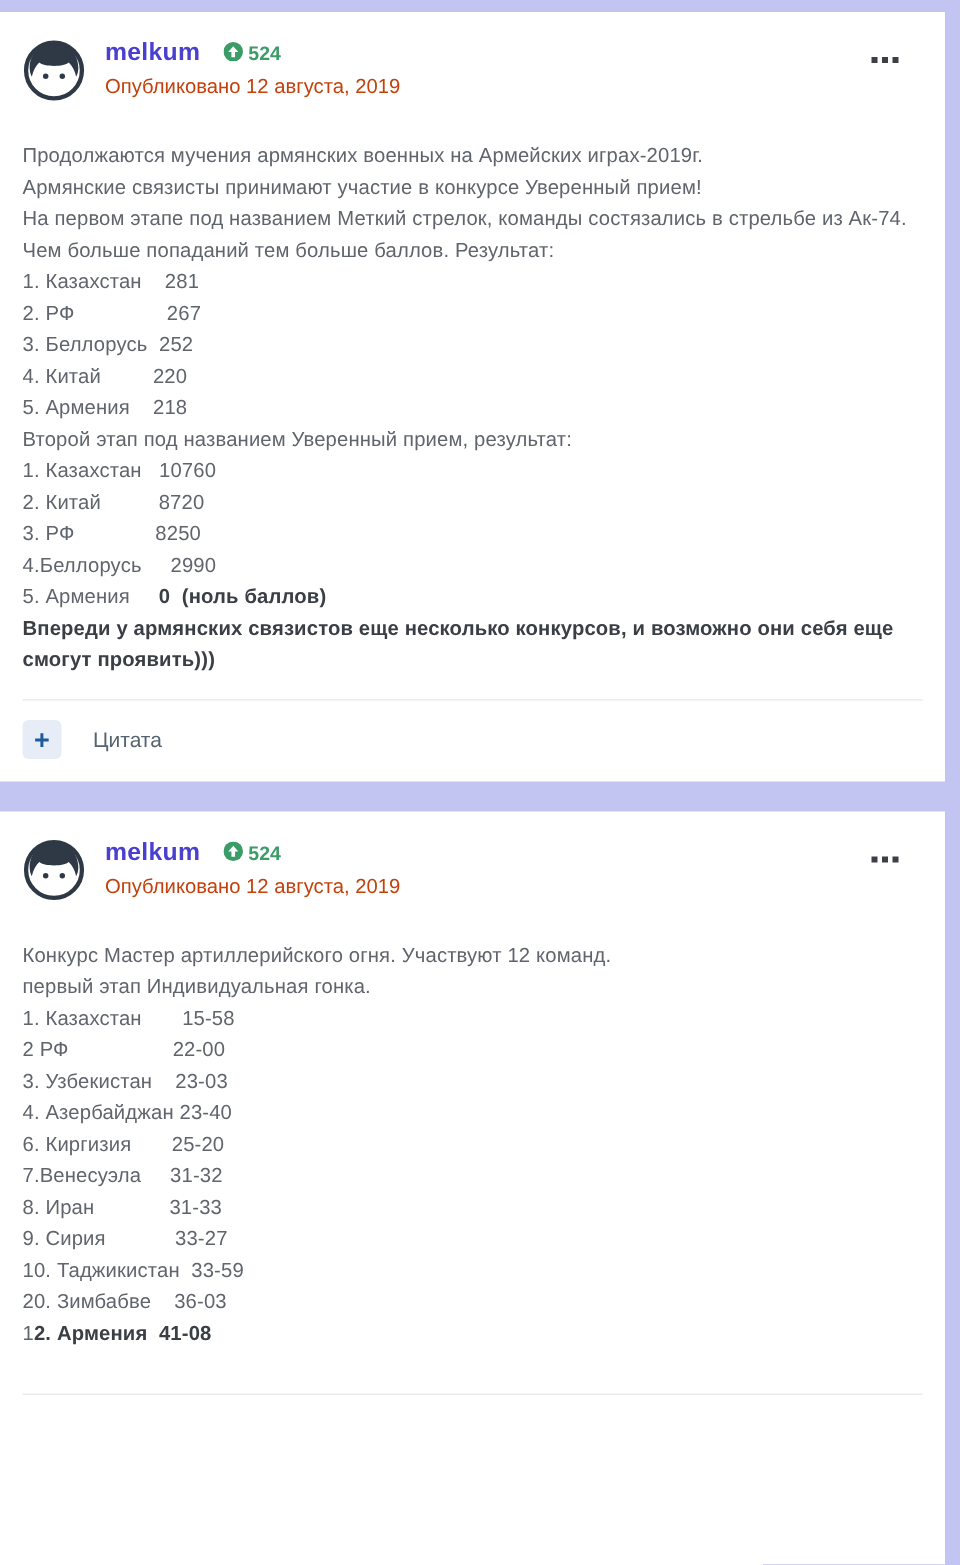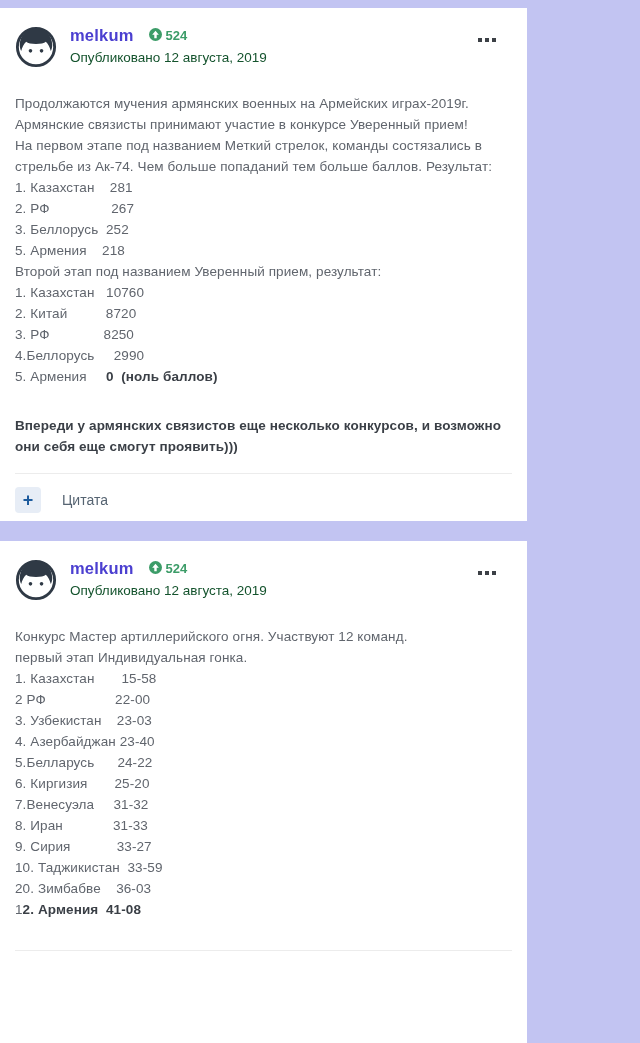--- a/index.html
+++ b/index.html
@@ -4,54 +4,54 @@
 <style>
   html,body{margin:0;padding:0;}
   body{
     width:640px;height:1043px;overflow:hidden;
     background:#c2c4f2;
     font-family:"Liberation Sans","DejaVu Sans",sans-serif;
     -webkit-font-smoothing:antialiased;
   }
   .page{padding-top:8px;}
   .post{
-    width:527px;background:#ffffff;box-sizing:border-box;
+    width:630px;background:#ffffff;box-sizing:border-box;
     padding:18px 15px 0 15px;overflow:hidden;
   }
   .post.first{height:513px;margin-bottom:20px;}
   .post.second{height:502px;}
 
   
   .post-header{display:flex;align-items:flex-start;margin-bottom:25px;}
   .avatar{width:42px;height:42px;flex:none;margin-right:13px;cursor:pointer;}
   .head-text{display:flex;flex-direction:column;}
   .name-row{display:flex;align-items:center;}
   .username{
     color:#4b3fd0;font-weight:bold;font-size:16.5px;
     text-decoration:none;cursor:pointer;letter-spacing:.2px;
   }
   .rep{
     display:inline-flex;align-items:flex-start;margin-left:15px;
     color:#3c9c68;font-weight:bold;font-size:13px;cursor:pointer;
   }
   .rep svg{margin-right:4px;display:block;}
-  .meta{font-size:13.5px;color:#14532d;margin-top:5px;}
+  .meta{font-size:13.5px;color:#c2410c;margin-top:5px;}
   .options{
     margin-left:auto;margin-right:12px;margin-top:8px;
     display:flex;gap:3px;cursor:pointer;padding:4px;
   }
   .options .dot{width:4px;height:4px;background:#3c4046;}
 
   
   .post-body{}
   .para{
     margin:0;font-size:13.5px;line-height:21px;color:#60656d;
     white-space:pre-wrap;letter-spacing:.1px;
   }
-  .para.b,.para .b{font-weight:bold;color:#3a3f46;margin-top:28px;}
+  .para.b,.para .b{font-weight:bold;color:#3a3f46;}
 
   
   .post-divider{height:1px;background:#ececec;margin-top:16px;}
   .post-footer{display:flex;align-items:center;padding-top:13px;}
   .quote-plus{
     width:26px;height:26px;border:none;border-radius:4px;
     background:#e7edf6;color:#1d5b9d;font-size:18px;font-weight:bold;
     line-height:26px;text-align:center;cursor:pointer;padding:0;
     font-family:inherit;
   }
@@ -95,20 +95,21 @@
       </div>
     </header>
 
     <div class="post-body">
         <p class="para">Продолжаются мучения армянских военных на Армейских играх-2019г.</p>
         <p class="para">Армянские связисты принимают участие в конкурсе Уверенный прием!</p>
         <p class="para">На первом этапе под названием Меткий стрелок, команды состязались в стрельбе из Ак-74. Чем больше попаданий тем больше баллов. Результат:</p>
         <p class="para">1. Казахстан    281</p>
         <p class="para">2. РФ                267</p>
         <p class="para">3. Беллорусь  252</p>
+        <p class="para">4. Китай         220</p>
         <p class="para">5. Армения    218</p>
         <p class="para">Второй этап под названием Уверенный прием, результат:</p>
         <p class="para">1. Казахстан   10760</p>
         <p class="para">2. Китай          8720</p>
         <p class="para">3. РФ              8250</p>
         <p class="para">4.Беллорусь     2990</p>
         <p class="para"><span>5. Армения     </span><span class="b">0  (ноль баллов)</span></p>
         <p class="para b">Впереди у армянских связистов еще несколько конкурсов, и возможно они себя еще смогут проявить)))</p>
       </div>
 
@@ -149,21 +150,20 @@
       </div>
     </header>
 
     <div class="post-body">
         <p class="para">Конкурс Мастер артиллерийского огня. Участвуют 12 команд.</p>
         <p class="para">первый этап Индивидуальная гонка.</p>
         <p class="para">1. Казахстан       15-58</p>
         <p class="para">2 РФ                  22-00</p>
         <p class="para">3. Узбекистан    23-03</p>
         <p class="para">4. Азербайджан 23-40</p>
-        <p class="para">5.Белларусь      24-22</p>
         <p class="para">6. Киргизия       25-20</p>
         <p class="para">7.Венесуэла     31-32</p>
         <p class="para">8. Иран             31-33</p>
         <p class="para">9. Сирия            33-27</p>
         <p class="para">10. Таджикистан  33-59</p>
         <p class="para">20. Зимбабве    36-03</p>
         <p class="para"><span>1</span><span class="b">2. Армения  41-08</span></p>
       </div>
 
     <div class="post-divider" style="margin-top:30px;"></div>

